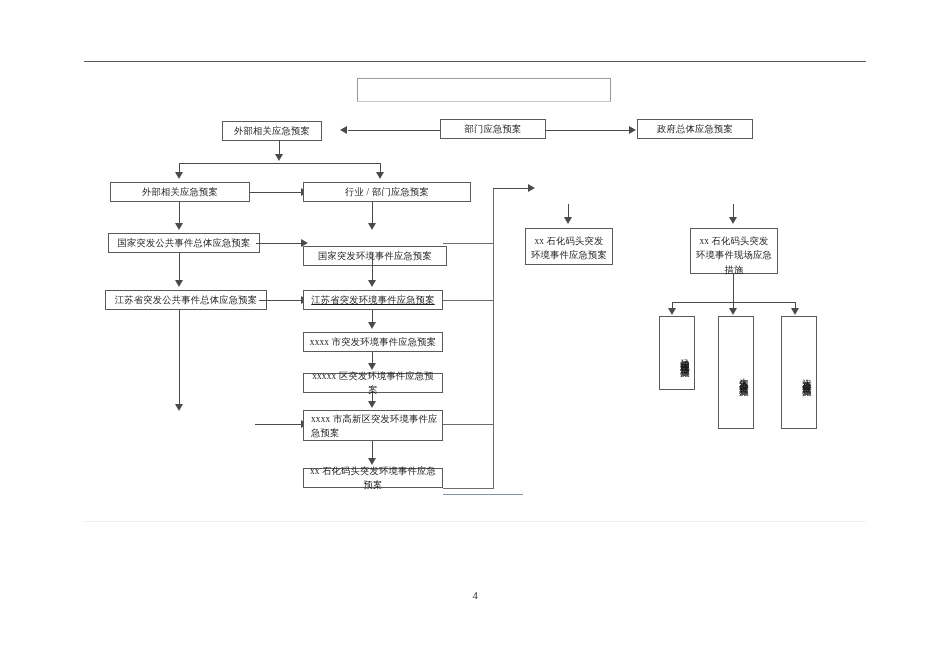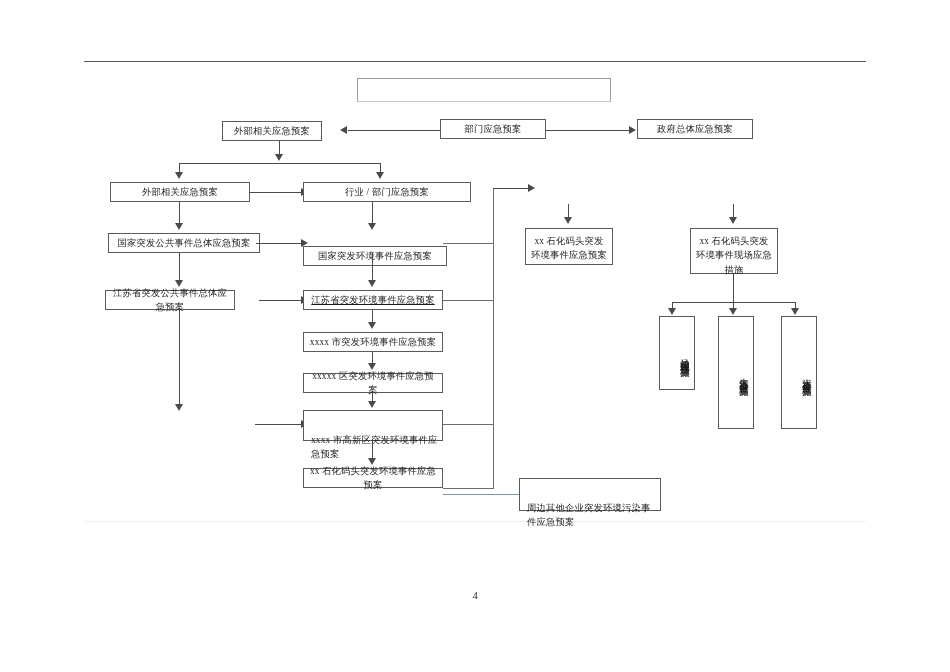--- a/index.html
+++ b/index.html
@@ -83,21 +83,21 @@
   }
   .node.topalign {
     align-items: flex-start;
     padding-top: 5px;
   }
   .node.leftalign {
     justify-content: flex-start;
     text-align: left;
     padding-left: 7px;
     align-items: flex-start;
-    padding-top: 22px;
+    padding-top: 1px;
   }
 
   
   .ln {
     position: absolute;
     background: #4a4a4a;
   }
   .ln.h { height: 1.4px; }
   .ln.v { width: 1.4px; }
   .ln.thin { background: #6d6d6d; }
@@ -151,21 +151,21 @@
   <div class="ln h" style="left:179px; top:163px; width:202px;"></div>
   <div class="ln v" style="left:179px; top:163px; height:11px;"></div>
   <div class="ar down" style="left:175px; top:172px;"></div>
   <div class="ln v" style="left:380px; top:163px; height:11px;"></div>
   <div class="ar down" style="left:376px; top:172px;"></div>
 
   <div class="node" style="left:110px; top:182px; width:140px; height:20px;">外部相关应急预案</div>
 
   <div class="node" style="left:108px; top:233px; width:152px; height:20px;">国家突发公共事件总体应急预案</div>
 
-  <div class="node" style="left:105px; top:290px; width:130px; height:20px;">江苏省突发公共事件总体应急预案</div>
+  <div class="node" style="left:105px; top:290px; width:162px; height:20px;">江苏省突发公共事件总体应急预案</div>
 
 
   <div class="ln v" style="left:179px; top:202px; height:22px;"></div>
   <div class="ar down" style="left:175px; top:223px;"></div>
 
   <div class="ln v" style="left:179px; top:253px; height:28px;"></div>
   <div class="ar down" style="left:175px; top:280px;"></div>
 
   <div class="ln v" style="left:179px; top:310px; height:95px;"></div>
   <div class="ar down" style="left:175px; top:404px;"></div>
@@ -248,17 +248,16 @@
 
   <div class="ln v" style="left:795px; top:302px; height:8px;"></div>
   <div class="ar down" style="left:791px; top:308px;"></div>
 
   <div class="node vertical" style="left:659px; top:316px; width:36px; height:74px;">油品泄露现场应急措施</div>
 
   <div class="node vertical" style="left:718px; top:316px; width:36px; height:113px;">大气污染事件应急措施</div>
 
   <div class="node vertical" style="left:781px; top:316px; width:36px; height:113px;">水污染事件应急措施</div>
 
-  <div class="node leftalign" style="left:519px; top:478px; width:142px; height:33px;">周边其他企业突发环境污染事件应急预案</div>
 
   <div class="page-number">4</div>
 
 </div>
 
 </body></html>

